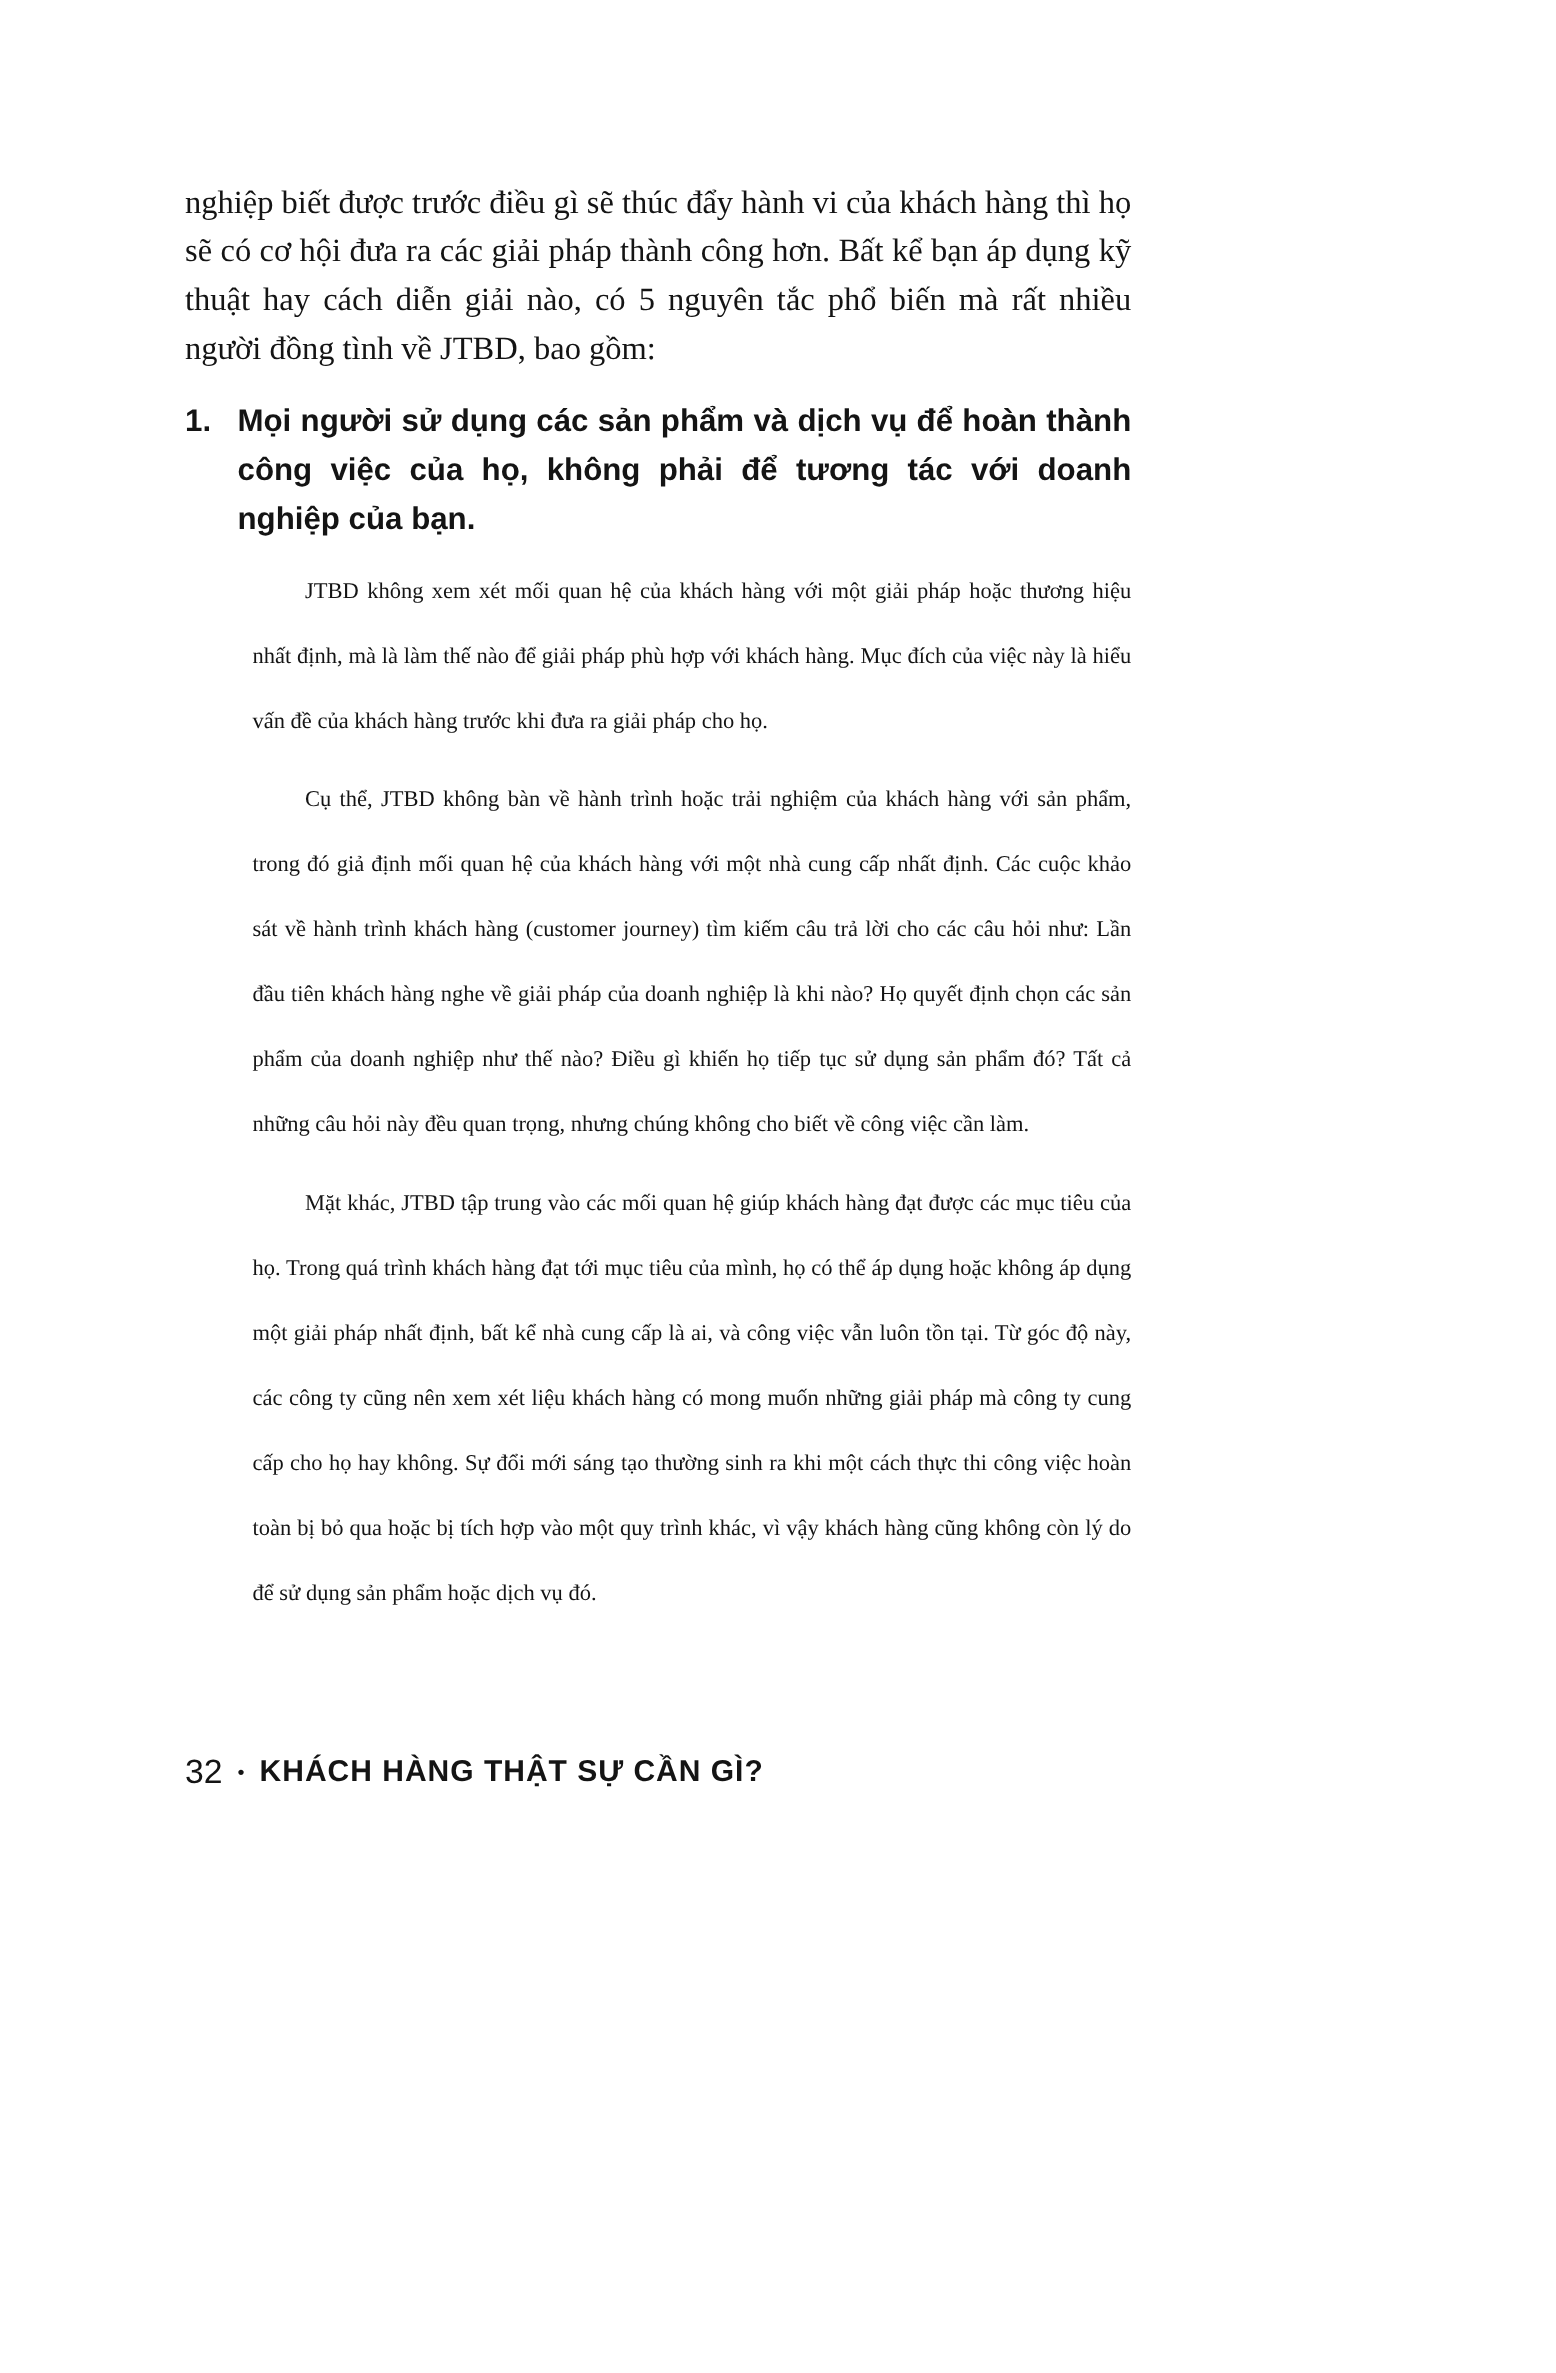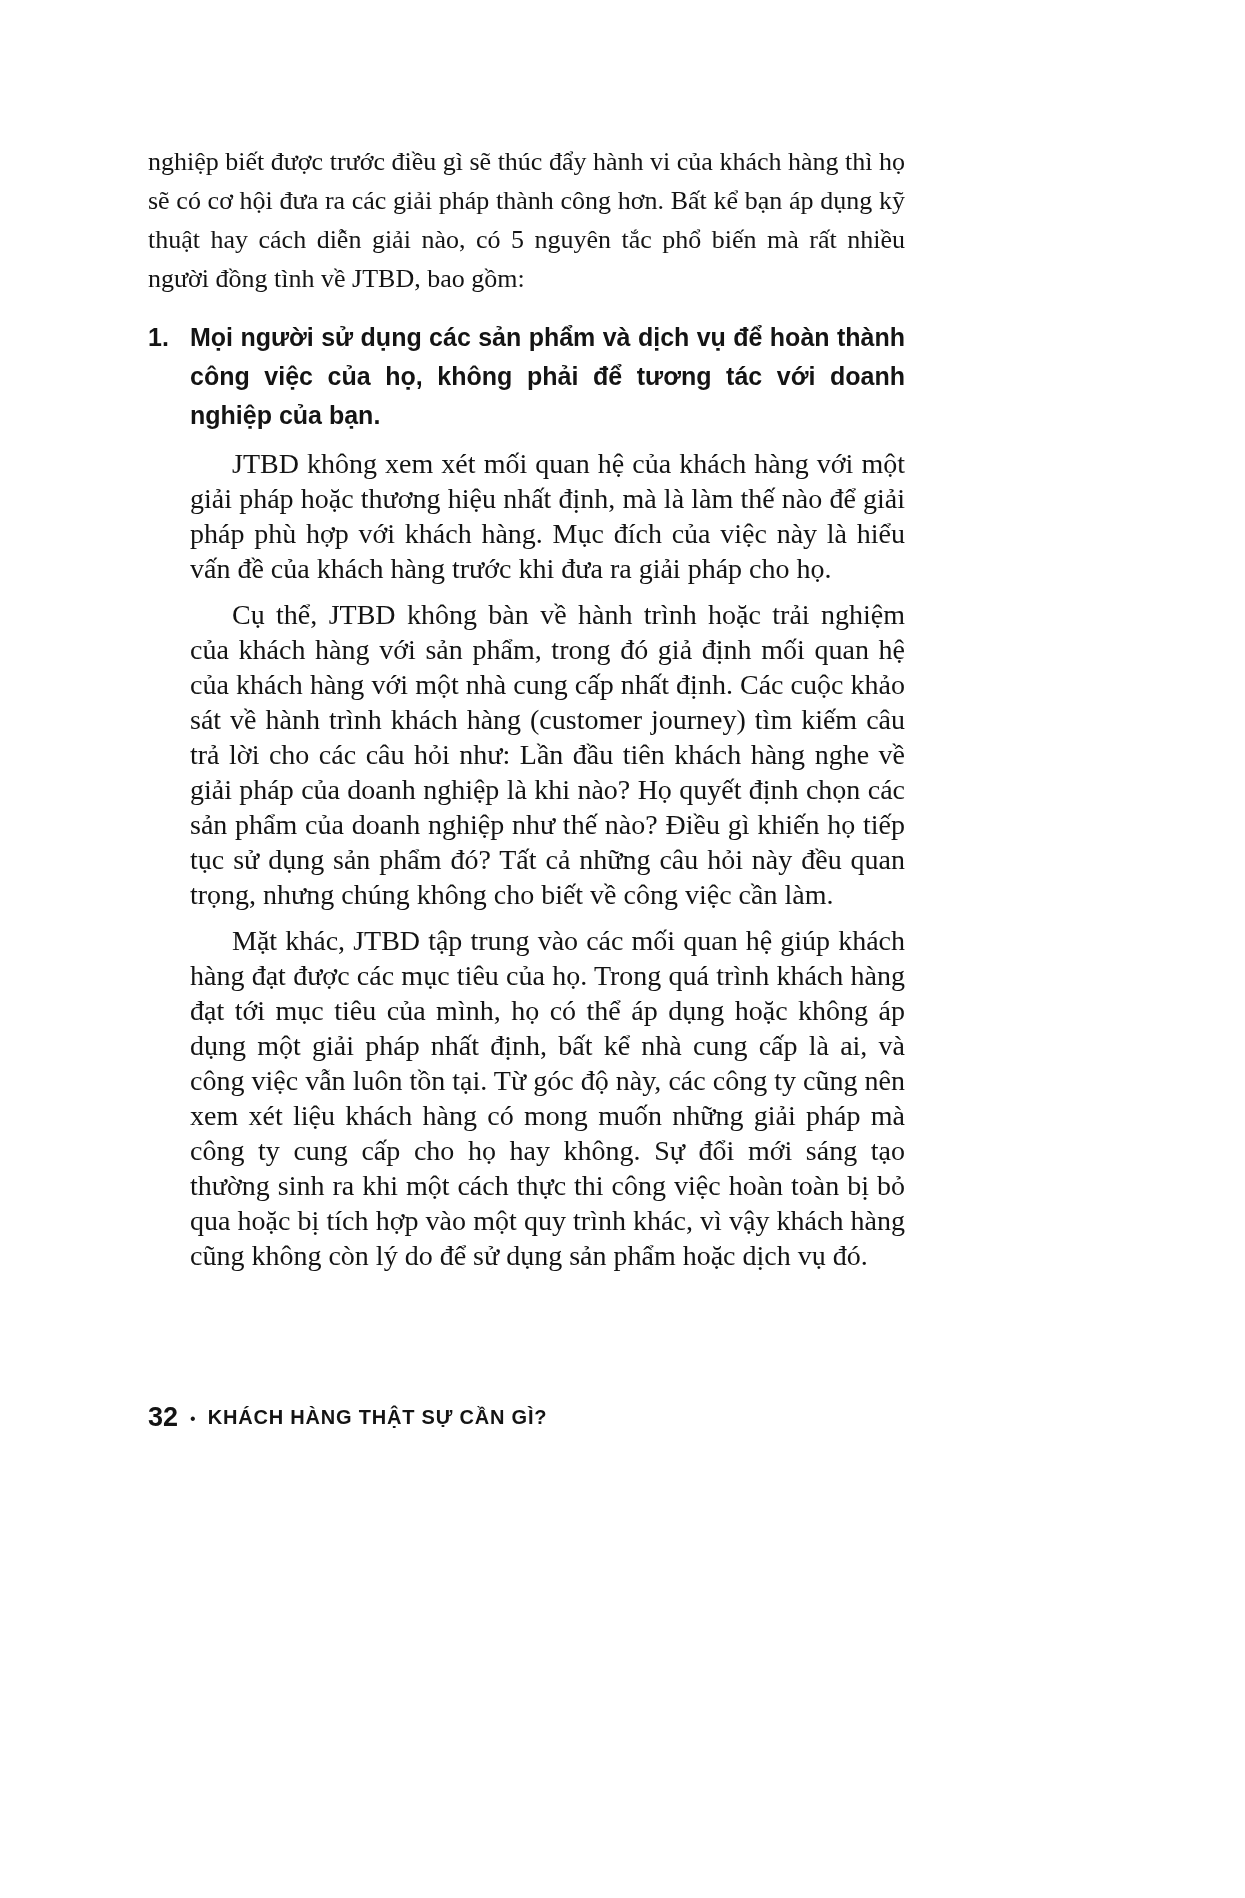--- a/index.html
+++ b/index.html
@@ -47,50 +47,50 @@
     font-size: 25px;
     line-height: 39px;
     text-align: justify;
   }
   .principle-heading .bi {
   }
   .indented-block {
     margin-left: 42px;
   }
   .body-para {
-    margin: 11px 0 0 0;
-    font-size: 28px;
-    line-height: 35px;
+    margin: 11px 0 0 12px;
+    font-size: 18px;
+    line-height: 52px;
     text-align: justify;
     text-indent: 42px;
   }
   .footer {
     position: absolute;
     left: 148px;
     top: 1402px;
     display: flex;
     align-items: center;
     gap: 12px;
     white-space: nowrap;
   }
   .page-number {
     font-family: "Liberation Sans", sans-serif;
-    font-weight: bold;
+    font-weight: normal;
     font-size: 27px;
   }
   .footer-sep {
     font-family: "Liberation Sans", sans-serif;
     font-size: 16px;
     position: relative;
     top: 1px;
   }
   .book-title {
     font-family: "Liberation Sans", sans-serif;
     font-weight: bold;
-    font-size: 20px;
+    font-size: 24px;
     letter-spacing: 0.8px;
   }
 </style>
 </head>
 <body>
 
 <div class="page">
 
   <p class="intro">nghiệp biết được trước điều gì sẽ thúc đẩy hành vi của khách hàng thì họ sẽ có cơ hội đưa ra các giải pháp thành công hơn. Bất kể bạn áp dụng kỹ thuật hay cách diễn giải nào, có 5 nguyên tắc phổ biến mà rất nhiều người đồng tình về JTBD, bao gồm:</p>
 

